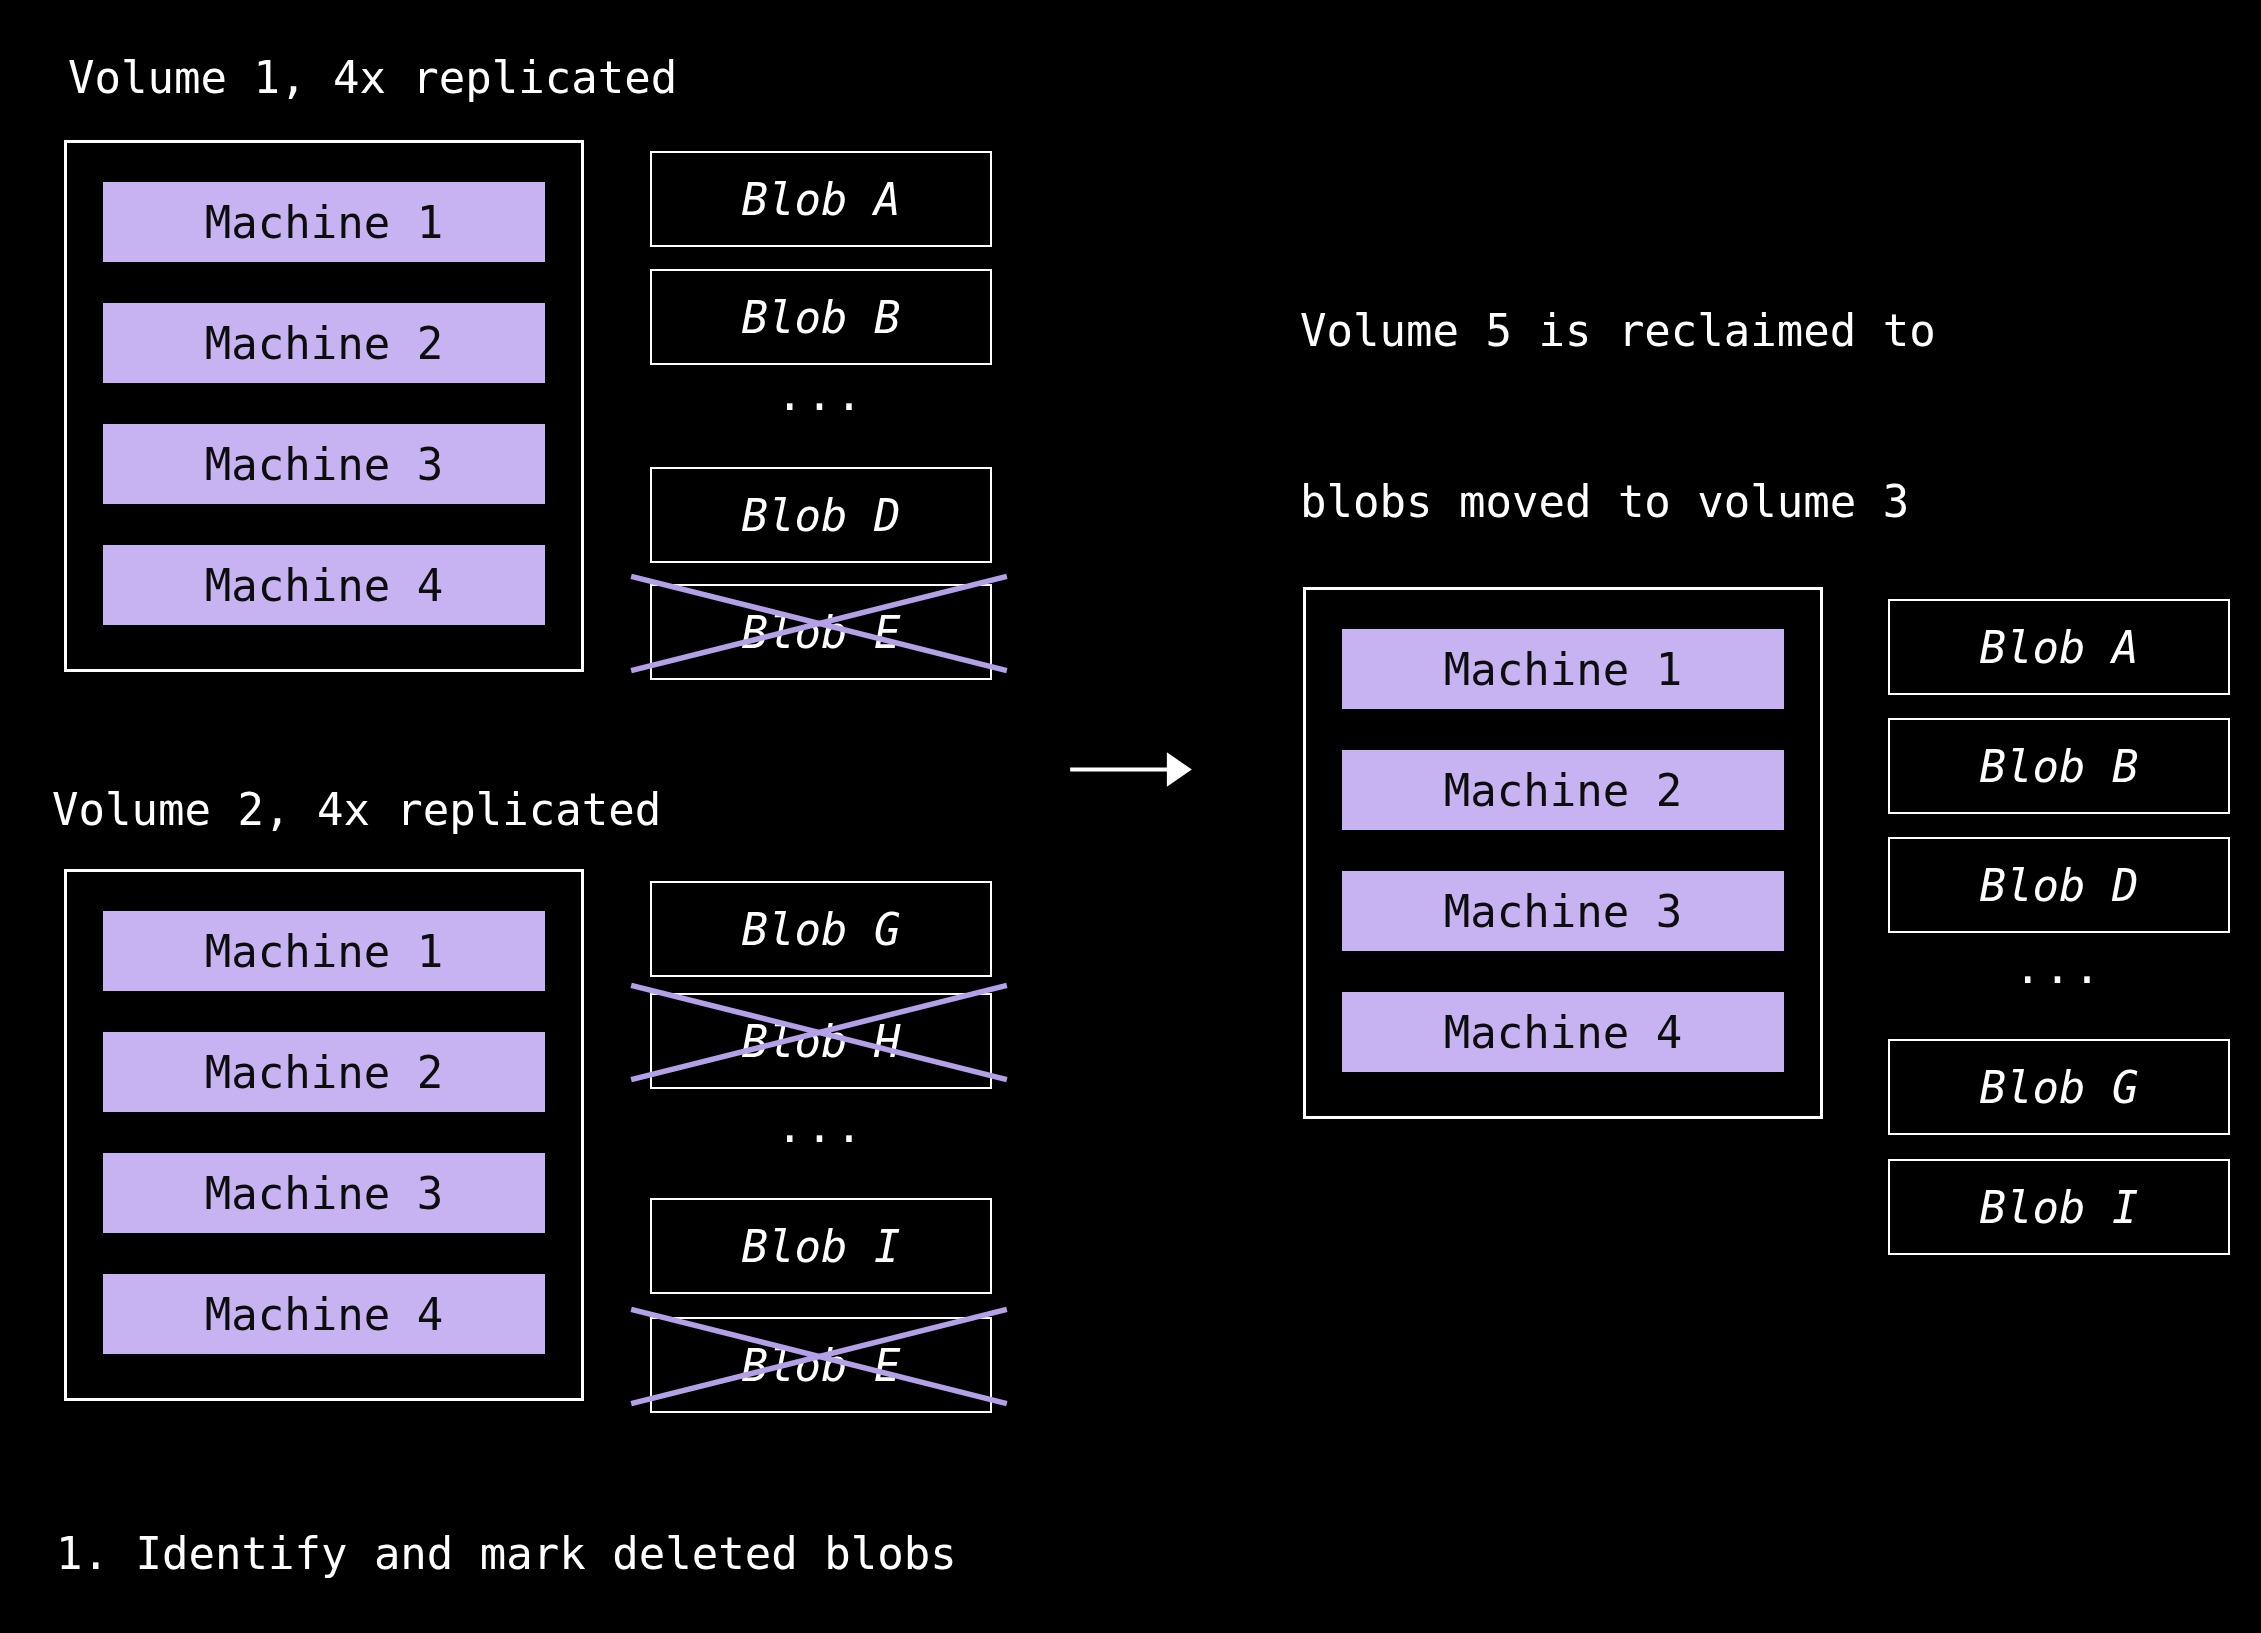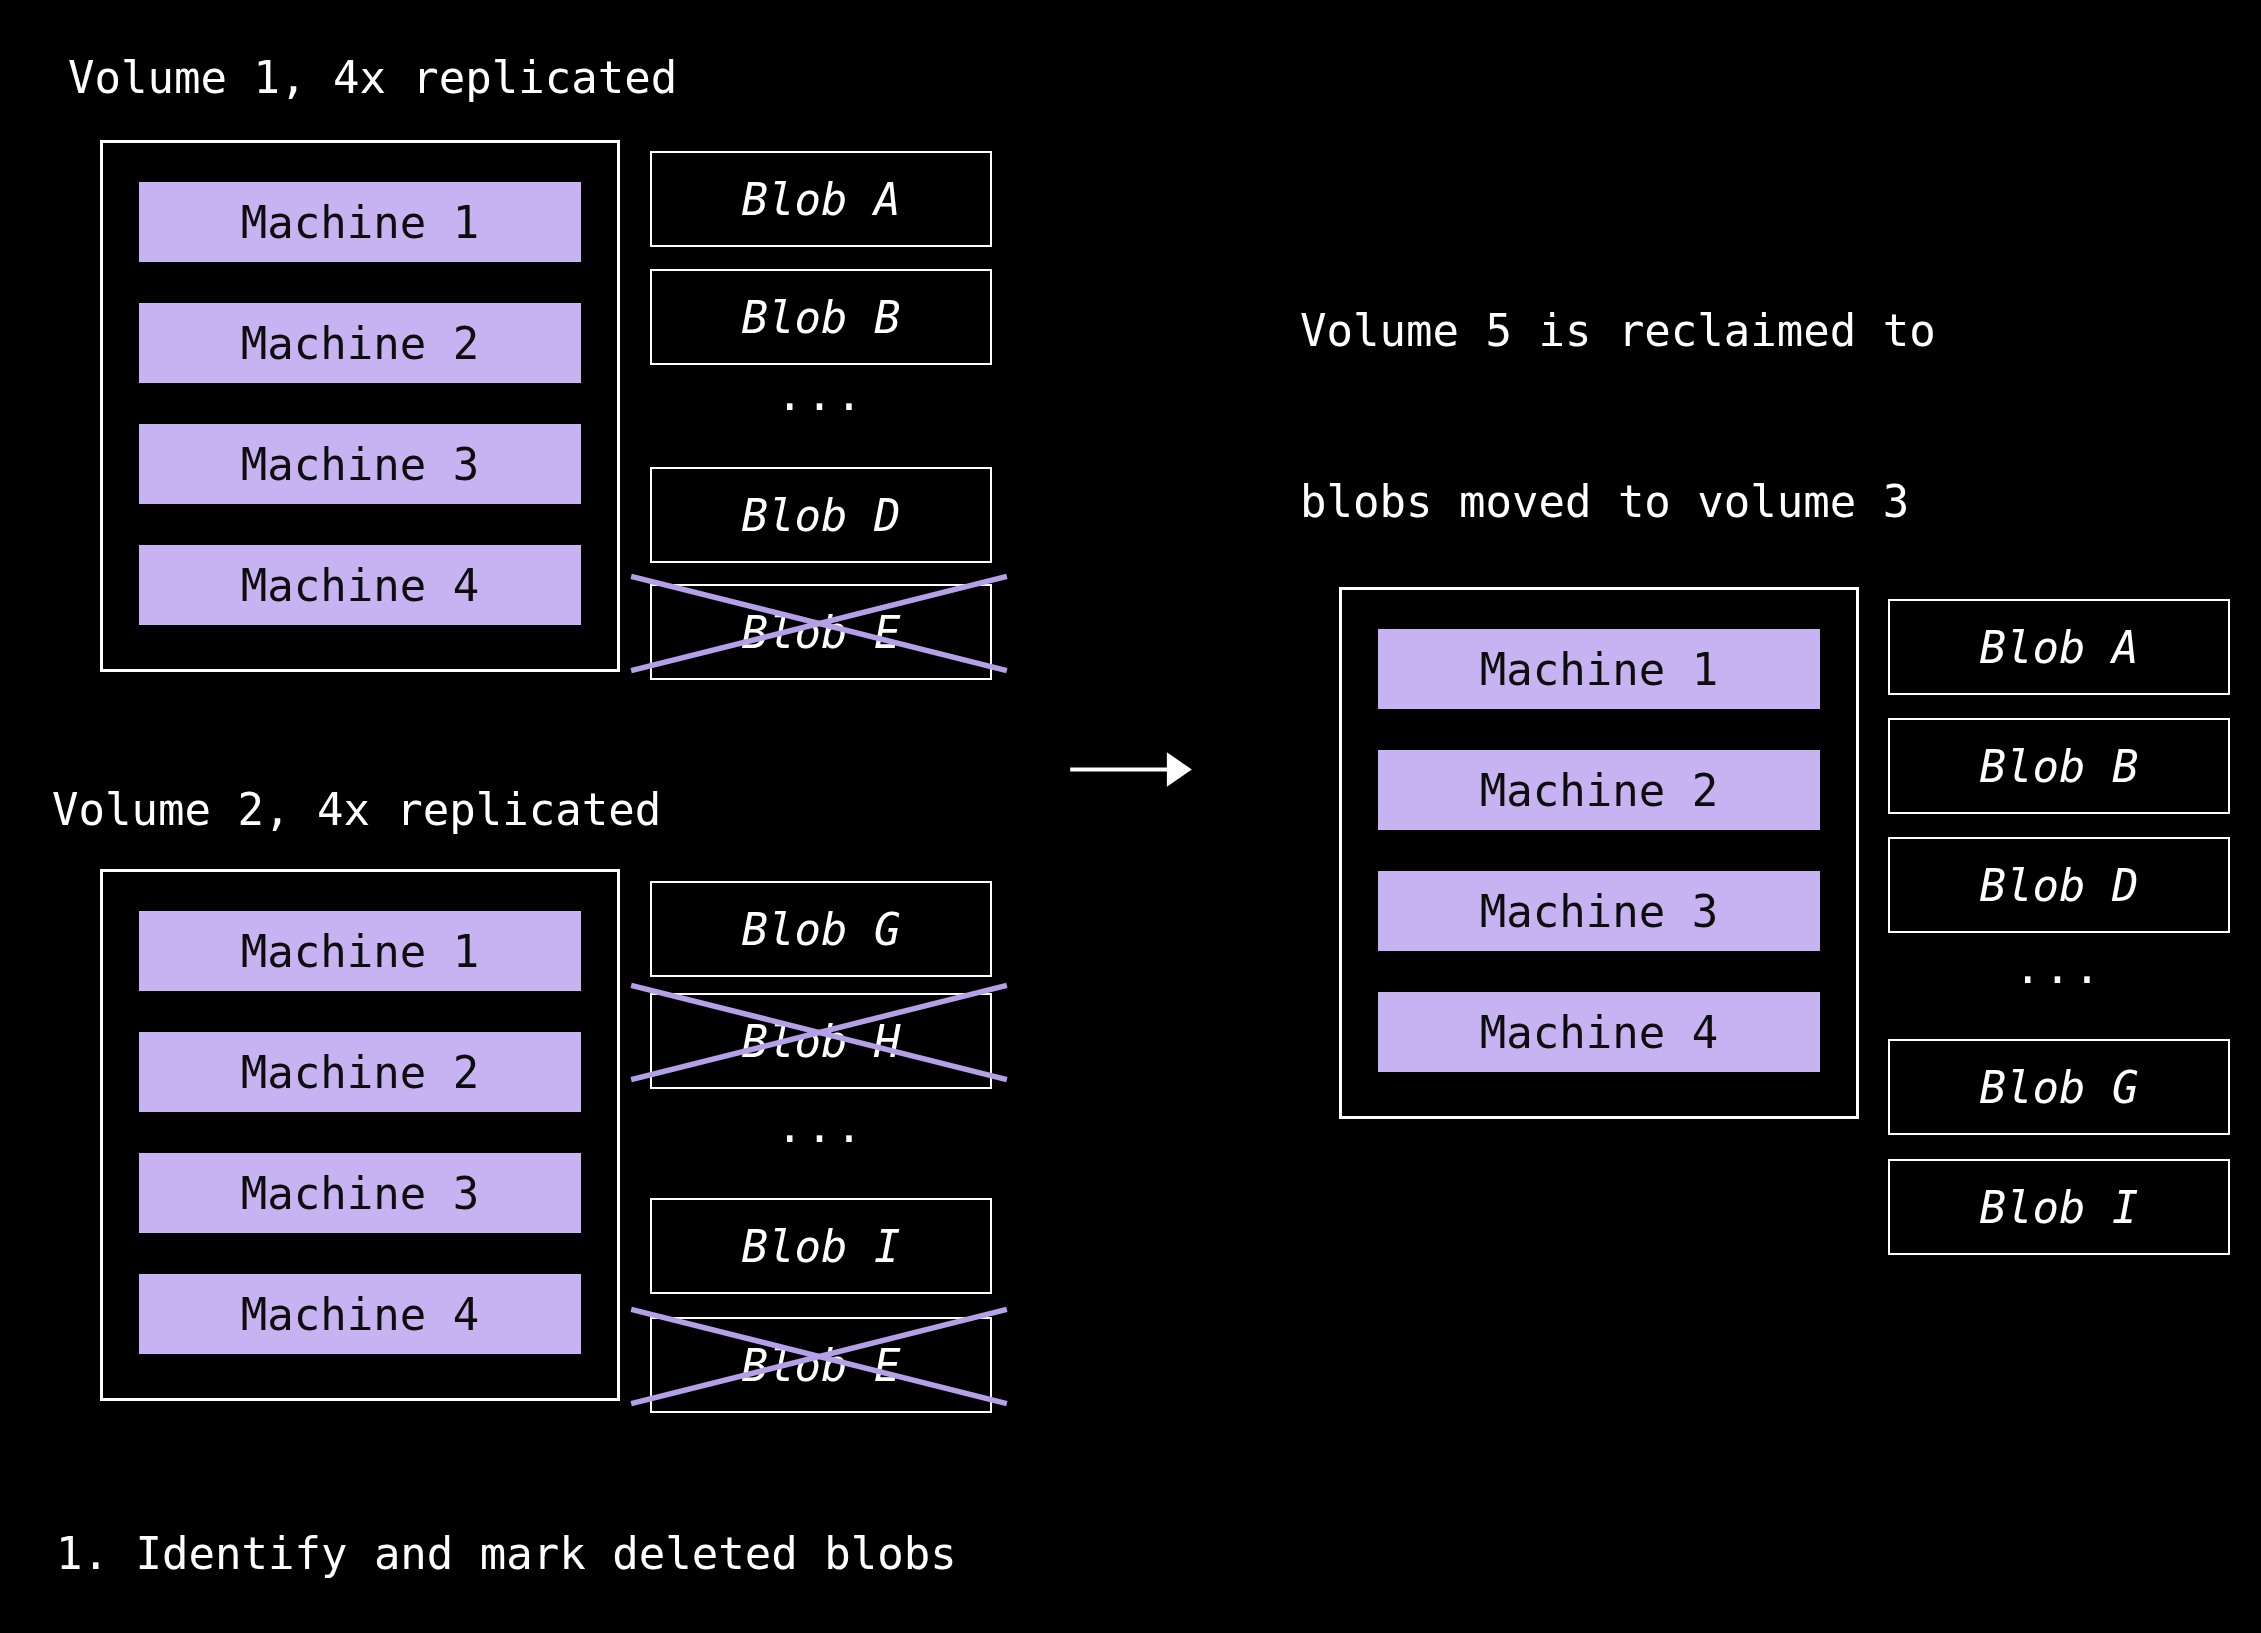--- a/index.html
+++ b/index.html
@@ -20,21 +20,20 @@
   .volume-box{
     position:absolute;
     width:520px;height:532px;
     border:3.1px solid #ffffff;
     box-sizing:border-box;
     display:flex;
     flex-direction:column;
     gap:41px;
     padding:39px 36px 44px 36px;
     background:#000;
-    margin-left:36px;
   }
   .machine{
     height:80px;
     flex:0 0 80px;
     background:#c7b3f2;
     color:#0d0d0d;
     font-size:44px;
     display:flex;
     align-items:center;
     justify-content:center;

